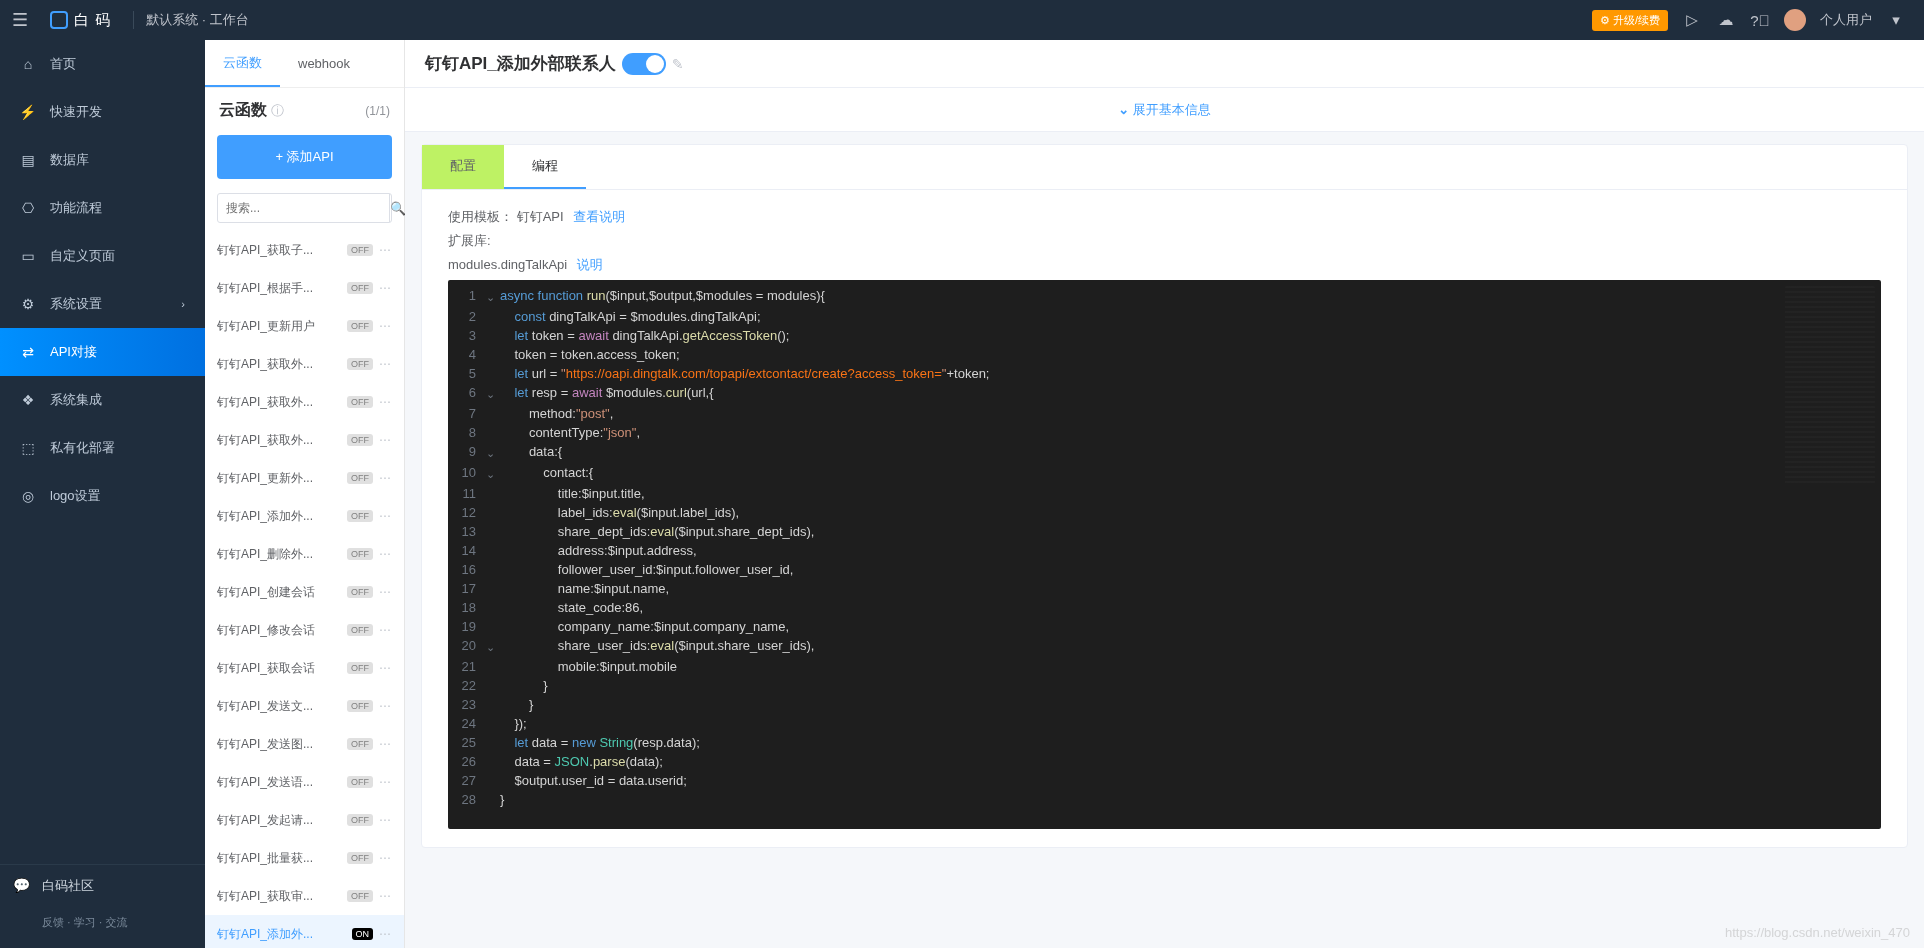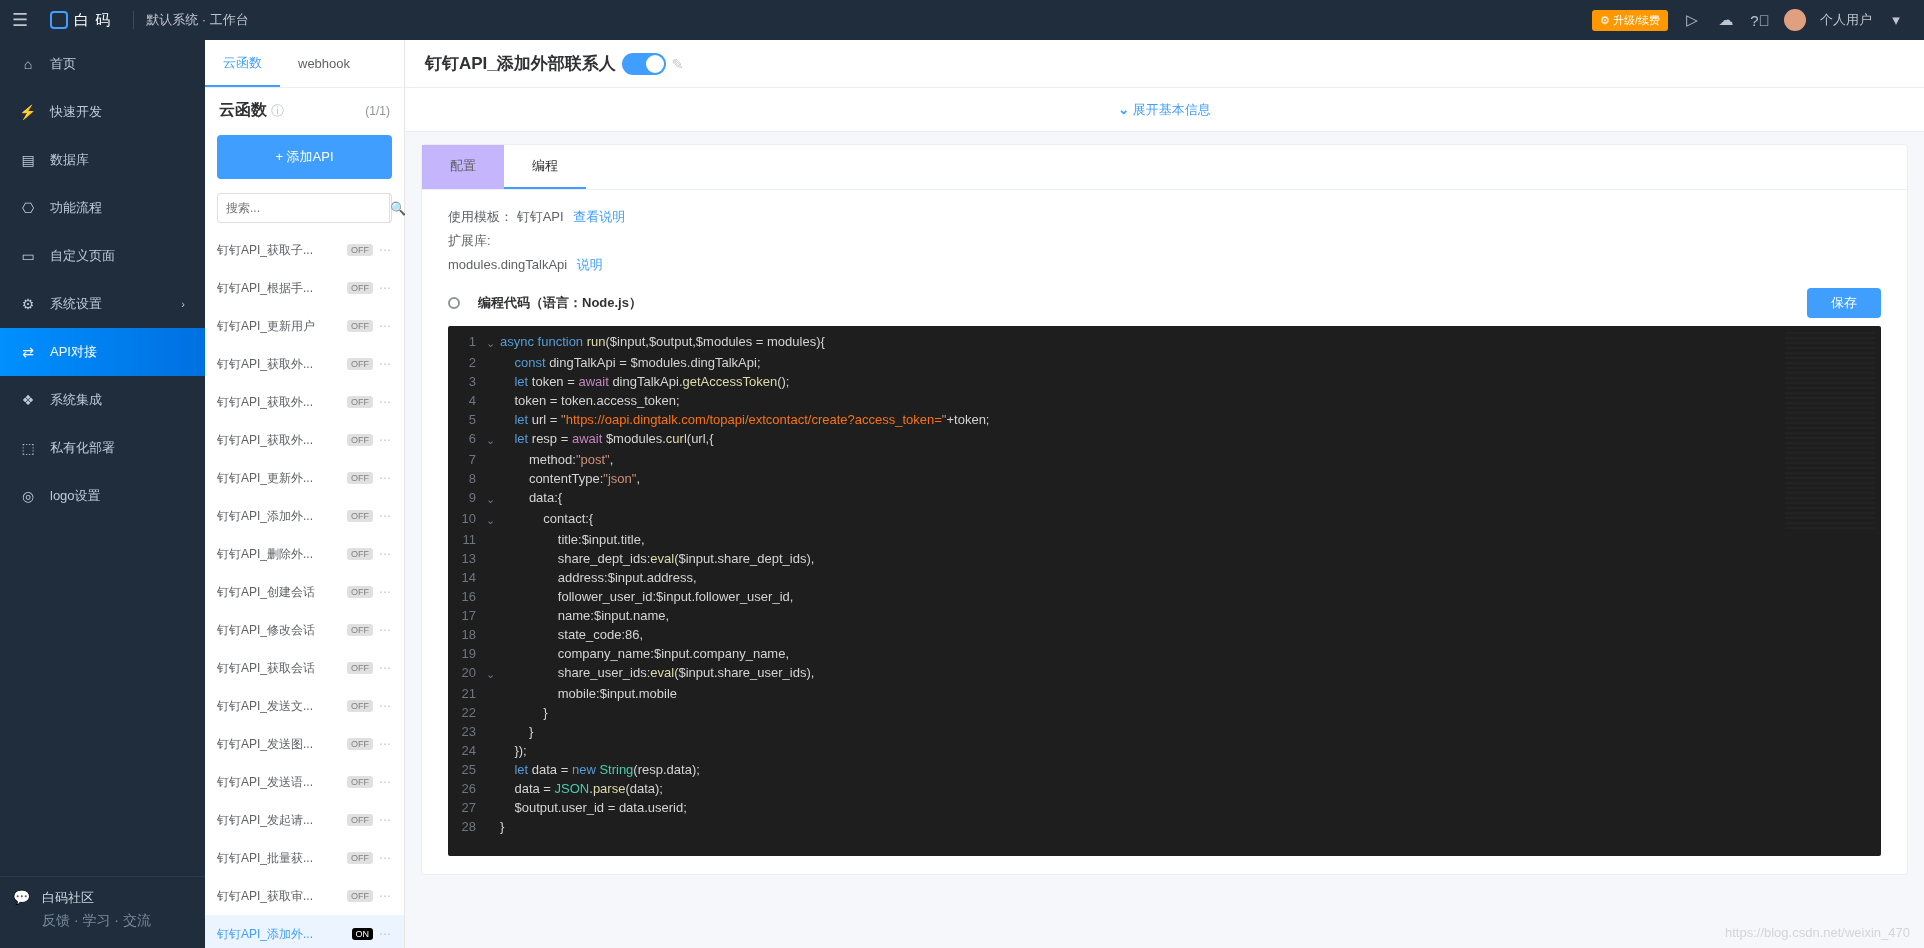--- a/index.html
+++ b/index.html
@@ -21,21 +21,21 @@
 .user-label { color:#c0c4cc; font-size:13px; }
 
 
 .sidebar { position:absolute; top:40px; left:0; width:205px; bottom:0; background:#1f2d3d; color:#bfcbd9; font-size:13px; display:flex; flex-direction:column; }
 .side-item { height:48px; display:flex; align-items:center; padding:0 20px; gap:14px; cursor:pointer; }
 .side-item.active { background:linear-gradient(90deg,#0090ff,#0070e0); color:#fff; }
 .side-item .arrow { margin-left:auto; font-size:11px; }
 .side-icon { width:16px; height:16px; display:flex; align-items:center; justify-content:center; font-size:14px; }
 .side-footer { margin-top:auto; padding:12px 14px 18px; display:flex; align-items:flex-start; gap:12px; border-top:1px solid #2a3a4a; }
 .side-footer .title { color:#d0d8e0; font-size:13px; }
-.side-footer .sub { color:#7a8a9a; font-size:14px; margin-top:5px; }
+.side-footer .sub { color:#7a8a9a; font-size:11px; margin-top:20px; }
 
 
 .midpanel { position:absolute; top:40px; left:205px; width:200px; bottom:0; background:#fff; border-right:1px solid #e6e6e6; display:flex; flex-direction:column; }
 .mid-tabs { height:48px; display:flex; align-items:center; border-bottom:1px solid #eee; }
 .mid-tab { flex: 0 0 auto; padding: 0 18px; height:100%; display:flex; align-items:center; font-size:13px; color:#606266; cursor:pointer; }
 .mid-tab.active { color:#409eff; border-bottom:2px solid #409eff; font-weight:500; }
 .mid-header { padding:12px 14px 6px; display:flex; align-items:center; }
 .mid-header-title { font-size:16px; font-weight:600; color:#303133; }
 .mid-header-help { color:#c0c4cc; margin-left:4px; font-size:13px; }
 .mid-header-count { margin-left:auto; color:#909399; font-size:12px; }
@@ -58,21 +58,21 @@
 .switch { width:44px; height:22px; background:#409eff; border-radius:11px; position:relative; cursor:pointer; }
 .switch::after { content:""; position:absolute; width:18px; height:18px; background:#fff; border-radius:50%; top:2px; right:2px; }
 .edit-ic { color:#c0c4cc; font-size:14px; cursor:pointer; }
 .expand-row { background:#fff; text-align:center; padding:12px 0; margin:0 0 12px 0; border-bottom:1px solid #ebeef5; }
 .expand-link { color:#409eff; font-size:13px; cursor:pointer; }
 .expand-link::before { content:"⌄ "; font-weight:bold; }
 .content-card { background:#fff; margin:0 16px 16px; border:1px solid #ebeef5; border-radius:4px; }
 .card-tabs { display:flex; border-bottom:1px solid #ebeef5; }
 .card-tab { padding:12px 28px; font-size:13px; color:#606266; cursor:pointer; }
 .card-tab.active { border-bottom:2px solid #409eff; color:#303133; background:#fff; }
-.card-tab:not(.active){ background:#c4b5fd; }
+.card-tab:not(.active){ background:#bef264; }
 .card-body { padding:18px 26px; font-size:13px; color:#606266; }
 .info-row { margin-bottom:6px; }
 .link { color:#409eff; cursor:pointer; margin-left:6px; }
 .code-header { display:flex; align-items:center; margin:14px 0 8px; }
 .bullet { width:12px; height:12px; border:2px solid #909399; border-radius:50%; margin-right:18px; }
 .code-header-title { font-weight:600; color:#303133; font-size:13px; }
 .save-btn { margin-left:auto; background:#409eff; color:#fff; padding:6px 24px; border-radius:4px; font-size:13px; cursor:pointer; }
 
 
 .editor { background:#1e1e1e; border-radius:2px; font-family:Consolas,Menlo,monospace; font-size:13px; line-height:19px; position:relative; min-height:500px; padding:6px 0 20px 0; }
@@ -303,38 +303,34 @@
       <div class="info-row">
         <span>使用模板：</span>
         <span>钉钉API</span>
         <span class="link">查看说明</span>
       </div>
       <div class="info-row">扩展库:</div>
       <div class="info-row">
         <span>modules.dingTalkApi</span>
         <span class="link">说明</span>
       </div>
-      <div class="code-header">
-        <div class="bullet"></div>
-        <span class="code-header-title">编程代码（语言：Node.js）</span>
-        <div class="save-btn">保存</div>
-      </div>
       <div class="editor" id="editor">
         <div class="minimap"></div>
       <div class="ed-line"><span class="ln">1</span><span class="fold">⌄</span><span class="code"><span class="kw">async function </span><span class="fn">run</span>($input,$output,$modules = modules){</span></div>
           <div class="ed-line"><span class="ln">2</span><span class="fold"></span><span class="code">    <span class="kw">const</span> dingTalkApi = $modules.dingTalkApi;</span></div>
           <div class="ed-line"><span class="ln">3</span><span class="fold"></span><span class="code">    <span class="kw">let</span> token = <span class="kw2">await</span> dingTalkApi.<span class="fn">getAccessToken</span>();</span></div>
           <div class="ed-line"><span class="ln">4</span><span class="fold"></span><span class="code">    token = token.access_token;</span></div>
           <div class="ed-line"><span class="ln">5</span><span class="fold"></span><span class="code">    <span class="kw">let</span> url = <span class="str">"</span><span class="url">https://oapi.dingtalk.com/topapi/extcontact/create?access_token=</span><span class="str">"</span>+token;</span></div>
           <div class="ed-line"><span class="ln">6</span><span class="fold">⌄</span><span class="code">    <span class="kw">let</span> resp = <span class="kw2">await</span> $modules.<span class="fn">curl</span>(url,{</span></div>
           <div class="ed-line"><span class="ln">7</span><span class="fold"></span><span class="code">        method:<span class="str">"post"</span>,</span></div>
           <div class="ed-line"><span class="ln">8</span><span class="fold"></span><span class="code">        contentType:<span class="str">"json"</span>,</span></div>
           <div class="ed-line"><span class="ln">9</span><span class="fold">⌄</span><span class="code">        data:{</span></div>
           <div class="ed-line"><span class="ln">10</span><span class="fold">⌄</span><span class="code">            contact:{</span></div>
           <div class="ed-line"><span class="ln">11</span><span class="fold"></span><span class="code">                title:$input.title,</span></div>
+          <div class="ed-line"><span class="ln">12</span><span class="fold"></span><span class="code">                label_ids:<span class="fn">eval</span>($input.label_ids),</span></div>
           <div class="ed-line"><span class="ln">13</span><span class="fold"></span><span class="code">                share_dept_ids:<span class="fn">eval</span>($input.share_dept_ids),</span></div>
           <div class="ed-line"><span class="ln">14</span><span class="fold"></span><span class="code">                address:$input.address,</span></div>
           <div class="ed-line"><span class="ln">16</span><span class="fold"></span><span class="code">                follower_user_id:$input.follower_user_id,</span></div>
           <div class="ed-line"><span class="ln">17</span><span class="fold"></span><span class="code">                name:$input.name,</span></div>
           <div class="ed-line"><span class="ln">18</span><span class="fold"></span><span class="code">                state_code:86,</span></div>
           <div class="ed-line"><span class="ln">19</span><span class="fold"></span><span class="code">                company_name:$input.company_name,</span></div>
           <div class="ed-line"><span class="ln">20</span><span class="fold">⌄</span><span class="code">                share_user_ids:<span class="fn">eval</span>($input.share_user_ids),</span></div>
           <div class="ed-line"><span class="ln">21</span><span class="fold"></span><span class="code">                mobile:$input.mobile</span></div>
           <div class="ed-line"><span class="ln">22</span><span class="fold"></span><span class="code">            }</span></div>
           <div class="ed-line"><span class="ln">23</span><span class="fold"></span><span class="code">        }</span></div>

